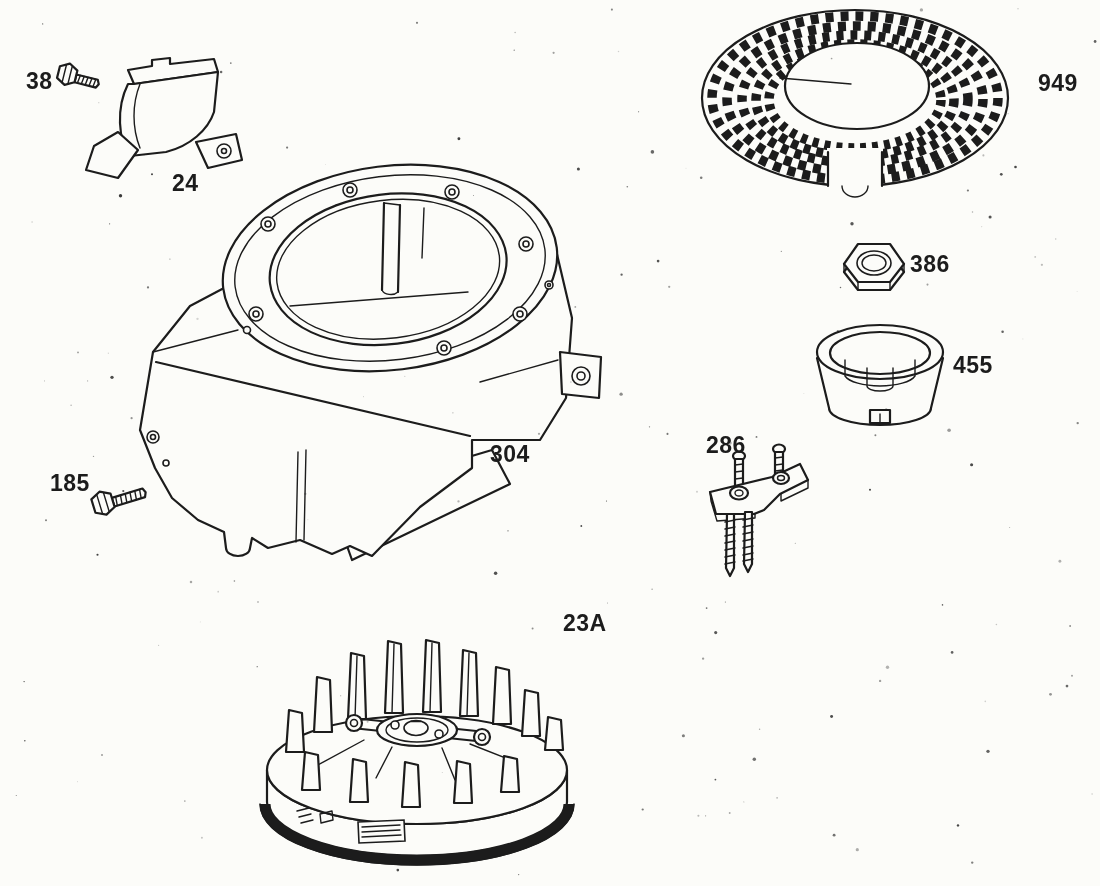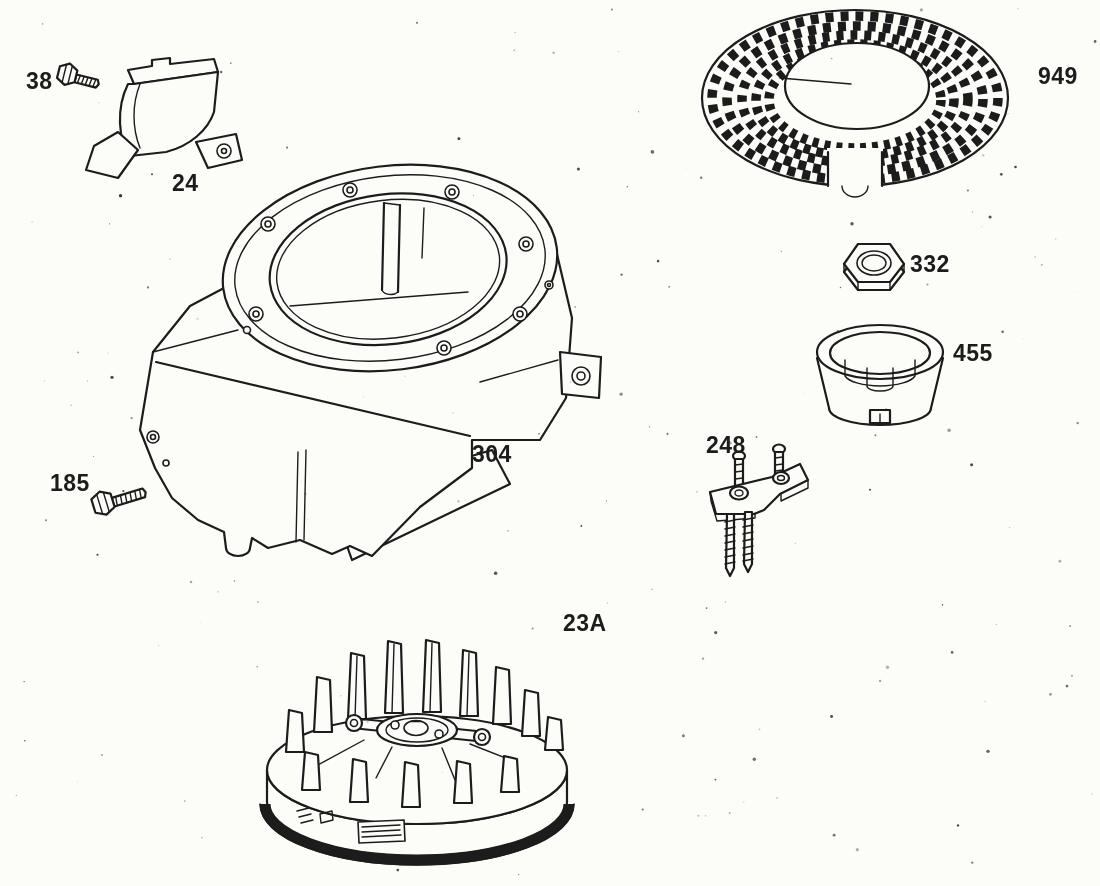--- a/index.html
+++ b/index.html
@@ -384,20 +384,20 @@
         <circle cx="1072.0" cy="675.7" r="1.02" opacity="0.41"></circle>
         <circle cx="452.9" cy="412.8" r="0.61" opacity="0.39"></circle>
         <circle cx="777.1" cy="797.8" r="0.91" opacity="0.31"></circle>
         <circle cx="906.3" cy="168.6" r="1.00" opacity="0.22"></circle>
         <circle cx="458.5" cy="501.4" r="1.16" opacity="0.33"></circle>
       </g>
   </svg>
 
   <div class="part-label" style="left:26px;  top:68px">38</div>
   <div class="part-label" style="left:172px; top:170px">24</div>
-  <div class="part-label" style="left:1038px;top:63px">949</div>
-  <div class="part-label" style="left:910px; top:251px">332</div>
-  <div class="part-label" style="left:953px; top:340px">455</div>
-  <div class="part-label" style="left:472px; top:441px">304</div>
-  <div class="part-label" style="left:706px; top:432px">248</div>
+  <div class="part-label" style="left:1038px;top:70px">949</div>
+  <div class="part-label" style="left:910px; top:251px">386</div>
+  <div class="part-label" style="left:953px; top:352px">455</div>
+  <div class="part-label" style="left:490px; top:441px">304</div>
+  <div class="part-label" style="left:706px; top:432px">286</div>
   <div class="part-label" style="left:50px;  top:470px">185</div>
   <div class="part-label" style="left:563px; top:610px">23A</div>
 </div>
 
 </body></html>

